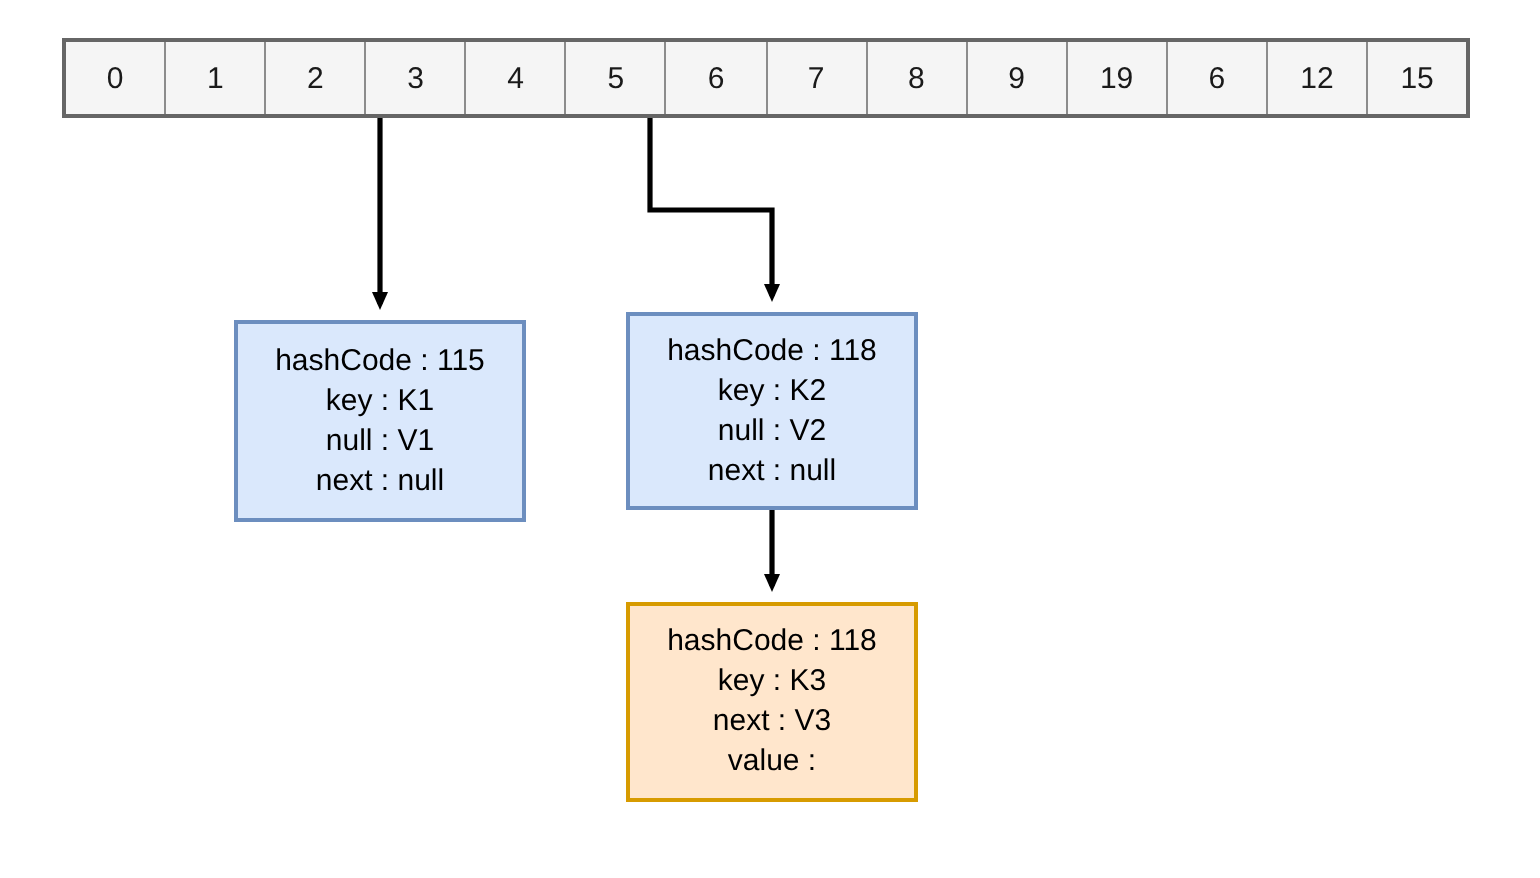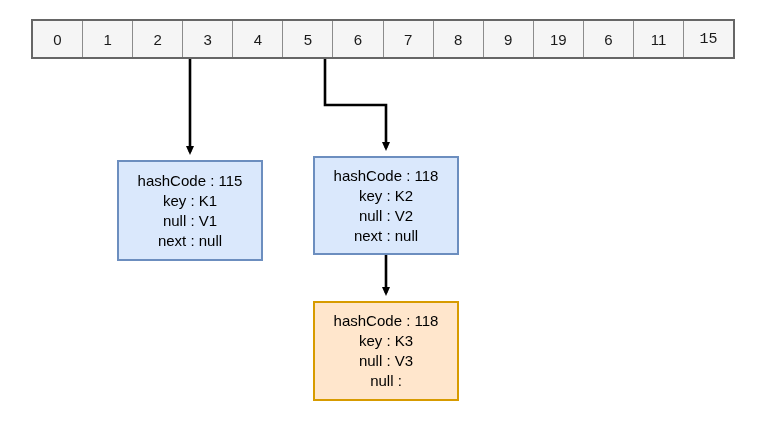--- a/index.html
+++ b/index.html
@@ -42,21 +42,20 @@
     background: #f5f5f5;
     display: flex;
     align-items: center;
     justify-content: center;
     font-size: 15px;
     line-height: 1;
     color: #1a1a1a;
   }
   .bucket-cell:last-child {
     border-right: none;
-    font-family: Liberation Mono, monospace;
   }
 
   
   .node {
     position: absolute;
     box-sizing: border-box;
     display: flex;
     flex-direction: column;
     align-items: center;
     justify-content: center;
@@ -101,21 +100,21 @@
     <div class="bucket-cell">2</div>
     <div class="bucket-cell">3</div>
     <div class="bucket-cell">4</div>
     <div class="bucket-cell">5</div>
     <div class="bucket-cell">6</div>
     <div class="bucket-cell">7</div>
     <div class="bucket-cell">8</div>
     <div class="bucket-cell">9</div>
     <div class="bucket-cell">19</div>
     <div class="bucket-cell">6</div>
-    <div class="bucket-cell">11</div>
+    <div class="bucket-cell">12</div>
     <div class="bucket-cell">15</div>
   </div>
 
   <svg id="connectors" viewBox="0 0 770 439" xmlns="http://www.w3.org/2000/svg">
     <defs>
       <marker id="arrowhead" markerWidth="10" markerHeight="10" refX="6" refY="4" orient="auto" markerUnits="userSpaceOnUse">
         <path d="M0,0 L9,4 L0,8 z" fill="#000000"></path>
       </marker>
     </defs>
 
@@ -136,17 +135,17 @@
   <div class="node node-blue" id="node-k2">
     <span class="row">hashCode : 118</span>
     <span class="row">key : K2</span>
     <span class="row">null : V2</span>
     <span class="row">next : null</span>
   </div>
 
   <div class="node node-orange" id="node-k3">
     <span class="row">hashCode : 118</span>
     <span class="row">key : K3</span>
-    <span class="row">null : V3</span>
-    <span class="row">null :</span>
+    <span class="row">next : V3</span>
+    <span class="row">value :</span>
   </div>
 
 </div>
 
 </body></html>

